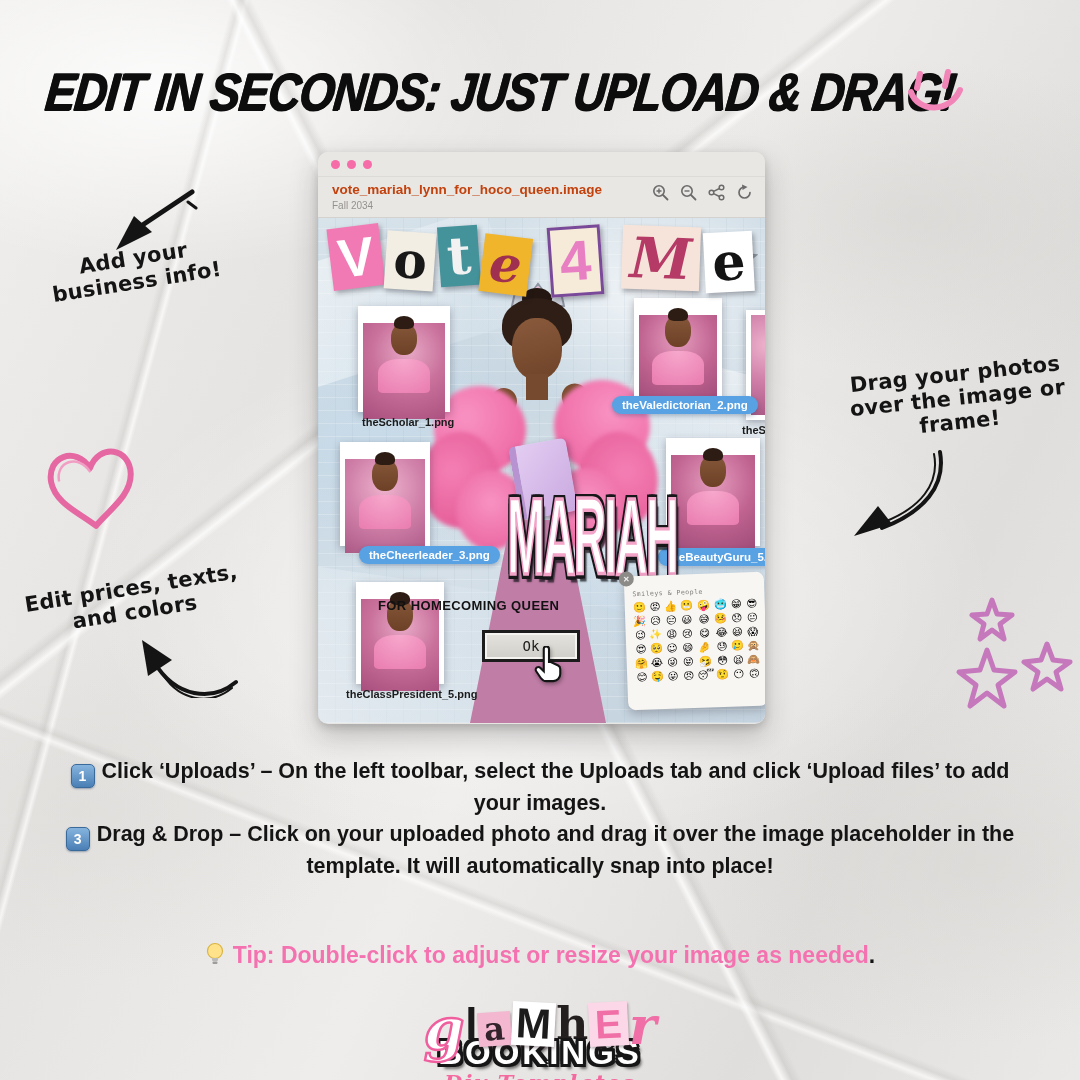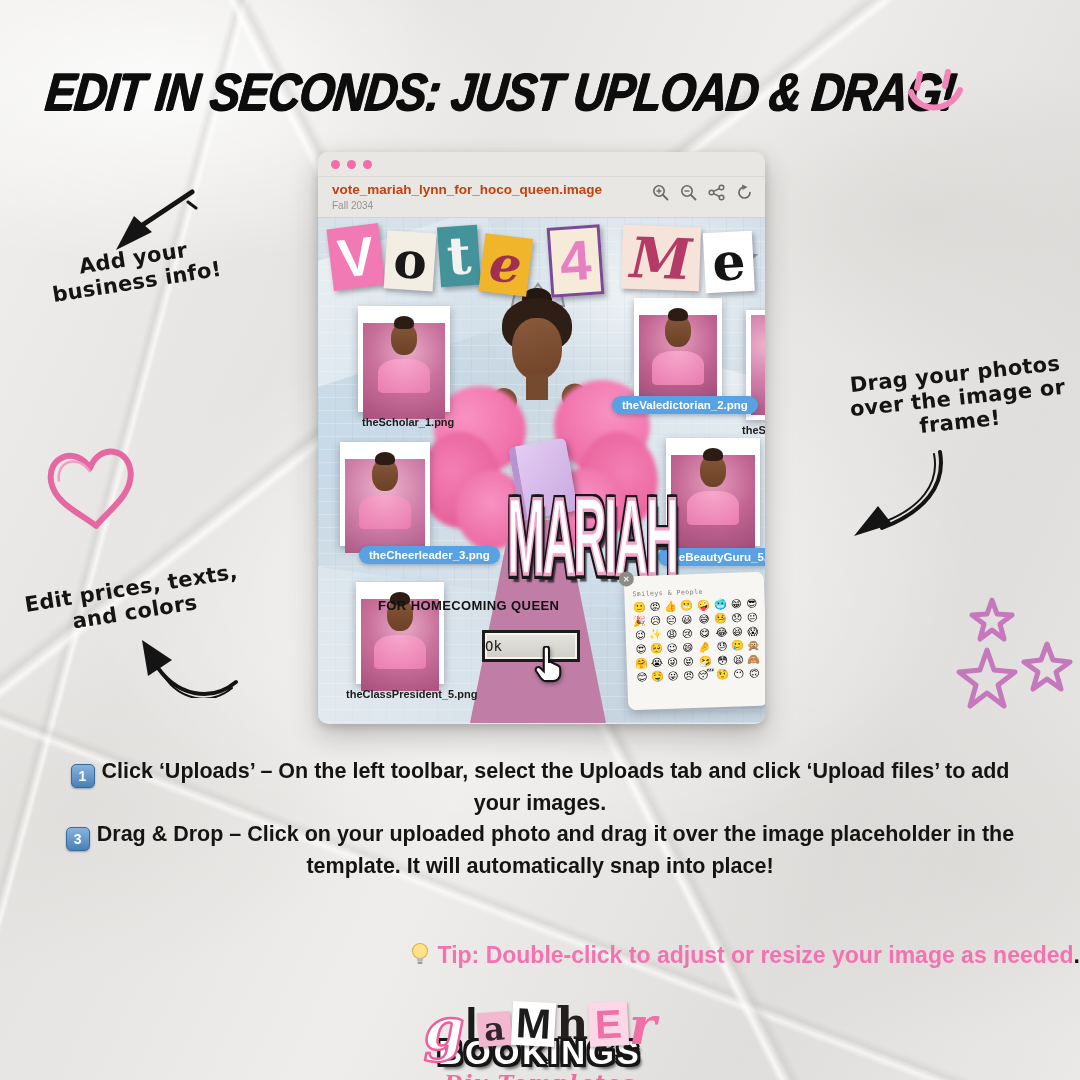--- a/index.html
+++ b/index.html
@@ -149,42 +149,42 @@
     letter-spacing:-4px; transform:scaleX(.46) scaleY(1.12); transform-origin:center top;
     -webkit-text-stroke:3px #f4a3c8;
     text-shadow:4px 0 0 #17171a,-4px 0 0 #17171a,0 4px 0 #17171a,0 -4px 0 #17171a,
       4px 4px 0 #17171a,-4px -4px 0 #17171a,4px -4px 0 #17171a,-4px 4px 0 #17171a,7px 7px 2px rgba(20,20,25,.75); }
   .tagline { position:absolute; top:380px; left:60px; width:305px; text-align:left; z-index:6;
     font-size:13px; font-weight:900; color:#121212; letter-spacing:.4px; }
 
   
   .ok-btn { position:absolute; top:412px; left:164px; width:98px; height:32px; z-index:7;
     background:linear-gradient(#e4e3de,#cfcec8); border:3px solid #1c1c1c; box-shadow:inset 0 0 0 2px #f4f3ef;
-    font-size:14px; color:#202020; text-align:left; line-height:26px; font-family:"DejaVu Sans Mono",monospace; }
+    font-size:14px; color:#202020; text-align:center; line-height:26px; font-family:"DejaVu Sans Mono",monospace; }
   .cursor-svg { position:absolute; top:428px; left:214px; z-index:8; filter:drop-shadow(1px 2px 2px rgba(0,0,0,.35)); }
 
   
   .emoji-panel { position:absolute; top:356px; left:308px; width:140px; height:134px; z-index:7;
     background:#f8f6f3; border-radius:8px; transform:rotate(-2deg); box-shadow:0 4px 10px rgba(50,50,60,.3);
     padding:14px 6px 6px 8px; }
   .emoji-close { position:absolute; top:-5px; left:-5px; width:15px; height:15px; border-radius:50%;
     background:#8d8b88; color:#f2f2f2; font-size:10px; line-height:15px; text-align:center; font-weight:700; }
   .emoji-title { font-size:6.5px; color:#7e7c78; font-family:"DejaVu Sans Mono",monospace; letter-spacing:.5px; margin-bottom:3px; }
   .emoji-grid { display:grid; grid-template-columns:repeat(8,1fr); gap:1px 2px; }
   .emoji-cell { font-size:10.5px; line-height:13px; text-align:center; cursor:default;
     font-family:"DejaVu Sans",sans-serif; }
 
   
   .instructions { position:absolute; top:756px; left:50px; width:980px; text-align:center;
     font-size:21.5px; font-weight:700; color:#141414; line-height:1.45; }
   .keycap { display:inline-block; width:24px; height:24px; border-radius:5px; margin-right:7px;
     background:linear-gradient(#86b4de,#4a7fb5); border:1px solid #3a6a9a; color:#fff;
     font-size:14px; font-weight:700; line-height:22px; text-align:center; vertical-align:-3px;
     box-shadow:0 1px 2px rgba(30,60,100,.4); }
-  .tip-line { position:absolute; top:942px; left:0; width:1080px; text-align:right;
+  .tip-line { position:absolute; top:942px; left:0; width:1080px; text-align:center;
     font-size:23px; font-weight:700; color:#f472b0; }
   .tip-line .bulb { vertical-align:-3px; margin-right:8px; }
   .tip-period { color:#141414; }
 
   
   .logo { position:absolute; top:996px; left:0; width:1080px; text-align:center; }
   .logo-letters { display:inline-flex; align-items:flex-end; gap:1px; height:50px; }
   .ll { font-weight:900; line-height:1; }
   .ll-0 { font-family:"DejaVu Serif",serif; font-style:italic; font-size:58px; color:#fff;
     -webkit-text-stroke:2.5px #ef5f9e; transform:translateY(12px); }

